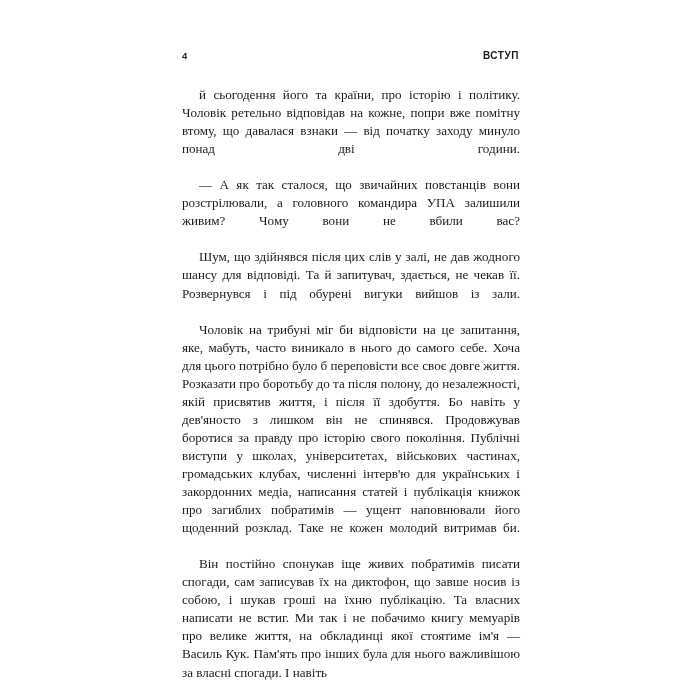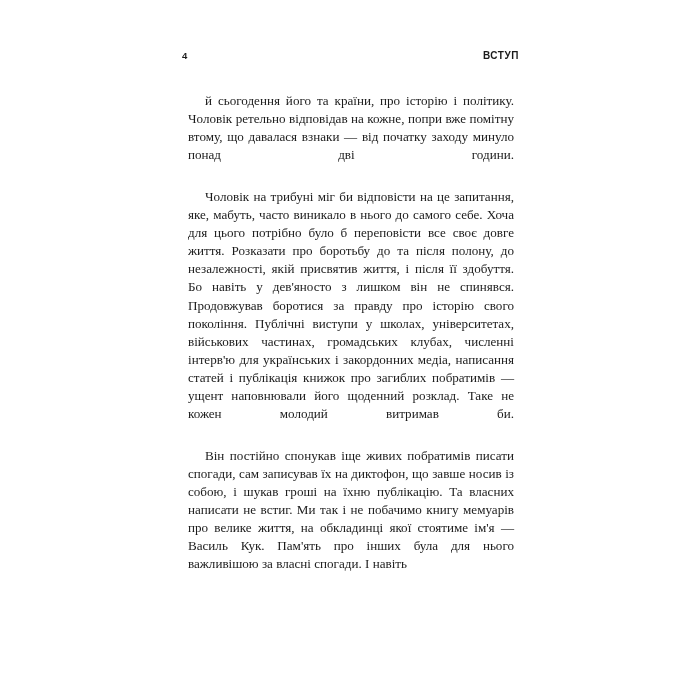--- a/index.html
+++ b/index.html
@@ -50,21 +50,21 @@
 
   
   .textblock {
     position: absolute;
     left: 182px;
     top: 86px;
     width: 338px;
   }
 
   .para {
-    margin: 6px;
+    margin: 0;
     font-size: 13.1px;
     line-height: 18.05px;
     text-align: justify;
     text-justify: inter-word;
     hyphens: manual;
     -webkit-hyphens: manual;
     color: #1b1b1b;
   }
   .para.indent {
     text-indent: 17px;
@@ -84,17 +84,19 @@
 
 <div class="page">
 
   <div class="running-head">
     <span class="folio">4</span>
     <span class="head-title">ВСТУП</span>
   </div>
 
   <div class="textblock">
     <p class="para indent">й сьогодення його та країни, про історію і політику. Чоловік ретельно відповідав на кожне, попри вже помітну втому, що давалася взнаки — від початку заходу минуло понад дві години.</p>
+    <p class="para indent">— А як так сталося, що звичайних повстанців вони розстрілювали, а головного командира УПА залишили живим? Чому вони не вбили вас?</p>
+    <p class="para indent">Шум, що здійнявся після цих слів у залі, не дав жодного шансу для відповіді. Та й запитувач, здається, не чекав її. Розвернувся і під обурені вигуки вийшов із зали.</p>
     <p class="para indent">Чоловік на трибуні міг би відповісти на це запитання, яке, мабуть, часто виникало в нього до самого себе. Хоча для цього потрібно було б переповісти все своє довге життя. Розказати про боротьбу до та після полону, до незалежності, якій присвятив життя, і після її здобуття. Бо навіть у дев'яносто з лишком він не спинявся. Продовжував боротися за правду про історію свого покоління. Публічні виступи у школах, університетах, військових частинах, громадських клубах, численні інтерв'ю для українських і закордонних медіа, написання статей і публікація книжок про загиблих побратимів — ущент наповнювали його щоденний розклад. Таке не кожен молодий витримав би.</p>
     <p class="para indent nostretch">Він постійно спонукав іще живих побратимів писати спогади, сам записував їх на диктофон, що завше носив із собою, і шукав гроші на їхню публікацію. Та власних написати не встиг. Ми так і не побачимо книгу мемуарів про велике життя, на обкладинці якої стоятиме ім'я — Василь Кук. Пам'ять про інших була для нього важливішою за власні спогади. І навіть</p>
   </div>
 
 </div>
 
 </body></html>

